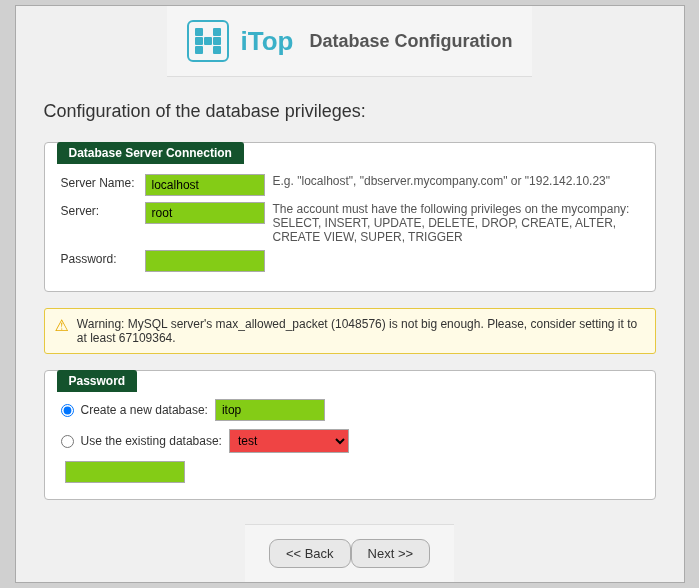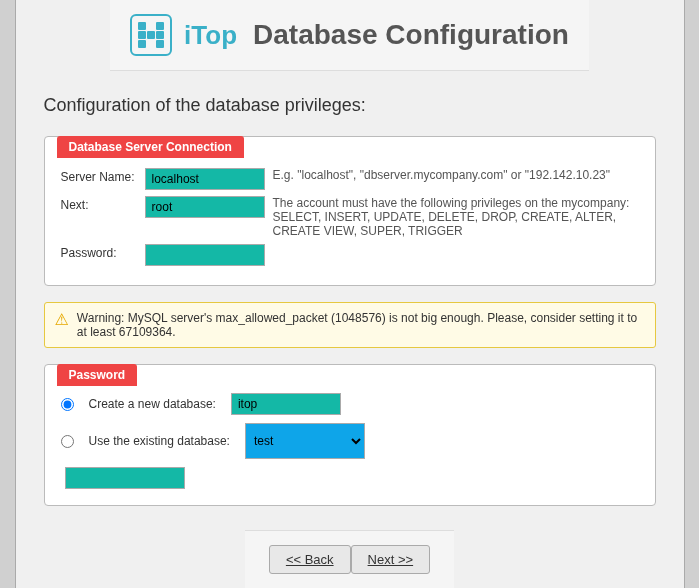--- a/index.html
+++ b/index.html
@@ -49,21 +49,21 @@
       background: #3ab0c8;
       border-radius: 1px;
     }
     .logo-cell.empty { background: transparent; }
     .itop-text {
       font-size: 26px;
       font-weight: bold;
       color: #3ab0c8;
     }
     .header-title {
-      font-size: 28px;
+      font-size: 18px;
       font-weight: bold;
       color: #555;
       margin-left: 4px;
     }
     .content {
       padding: 24px 28px;
       flex: 1;
       display: flex;
       flex-direction: column;
       gap: 16px;
@@ -78,21 +78,21 @@
       border: 1px solid #bbb;
       border-radius: 4px;
       background: #fff;
       position: relative;
       padding: 16px 16px 16px 16px;
     }
     .section-tab {
       position: absolute;
       top: -1px;
       left: 12px;
-      background: #ef4444;
+      background: #14532d;
       color: #fff;
       font-size: 12px;
       font-weight: bold;
       padding: 4px 12px;
       border-radius: 3px 3px 0 0;
     }
     .section-content {
       margin-top: 12px;
     }
     .form-table {
@@ -121,21 +121,21 @@
       padding: 3px 0;
       color: #555;
       font-size: 12px;
       vertical-align: top;
     }
     .form-input {
       border: 1px solid #aaa;
       padding: 3px 6px;
       font-size: 12px;
       width: 120px;
-      background: #14b8a6;
+      background: #84cc16;
     }
     .warning-box {
       background: #fffbe6;
       border: 1px solid #e6c840;
       border-radius: 3px;
       padding: 8px 10px;
       font-size: 12px;
       color: #333;
       display: flex;
       gap: 8px;
@@ -149,42 +149,42 @@
     }
     .radio-group {
       display: flex;
       flex-direction: column;
       gap: 8px;
       margin-bottom: 8px;
     }
     .radio-row {
       display: flex;
       align-items: center;
-      gap: 15px;
+      gap: 7px;
       font-size: 12px;
       color: #333;
     }
     .radio-row input[type=radio] {
       margin: 0;
       cursor: pointer;
     }
     .radio-row .form-input {
       width: 110px;
     }
     .select-wrapper {
       display: flex;
       align-items: center;
       gap: 0;
     }
     .select-wrapper select {
       border: 1px solid #aaa;
-      padding: 9px 4px;
+      padding: 3px 4px;
       font-size: 12px;
       width: 120px;
-      background: #0ea5e9;
+      background: #ef4444;
       cursor: pointer;
     }
     .prefix-row {
       display: flex;
       align-items: center;
       gap: 8px;
       font-size: 12px;
       color: #333;
     }
     .footer {
@@ -194,23 +194,22 @@
       align-items: center;
       border-top: 1px solid #ddd;
       background: #f5f5f5;
     }
     .btn {
       background: #e8e8e8;
       border: 1px solid #aaa;
       padding: 6px 16px;
       font-size: 13px;
       cursor: pointer;
-      border-radius: 3px;
-      color: #333;
-      text-decoration: underline;
+      border-radius: 9px;
+      color: #333;
     }
   </style>
 </head>
 <body>
 
 <div class="window">
 
   <div class="header">
     <div class="logo-box">
       <div class="logo-grid">
@@ -239,21 +238,21 @@
 
           <div class="form-row">
             <div class="form-label">Server Name:</div>
             <div class="form-input-cell">
               <input type="text" class="form-input" value="localhost" style="">
             </div>
             <div class="form-hint-cell">E.g. "localhost", "dbserver.mycompany.com" or "192.142.10.23"</div>
           </div>
 
           <div class="form-row">
-            <div class="form-label">Next:</div>
+            <div class="form-label">Server:</div>
             <div class="form-input-cell">
               <input type="text" class="form-input" value="root" style="">
             </div>
             <div class="form-hint-cell">The account must have the following privileges on the mycompany: SELECT, INSERT, UPDATE, DELETE, DROP, CREATE, ALTER, CREATE VIEW, SUPER, TRIGGER</div>
           </div>
 
           <div class="form-row">
             <div class="form-label">Password:</div>
             <div class="form-input-cell">
               <input type="password" class="form-input" value="" style="">

